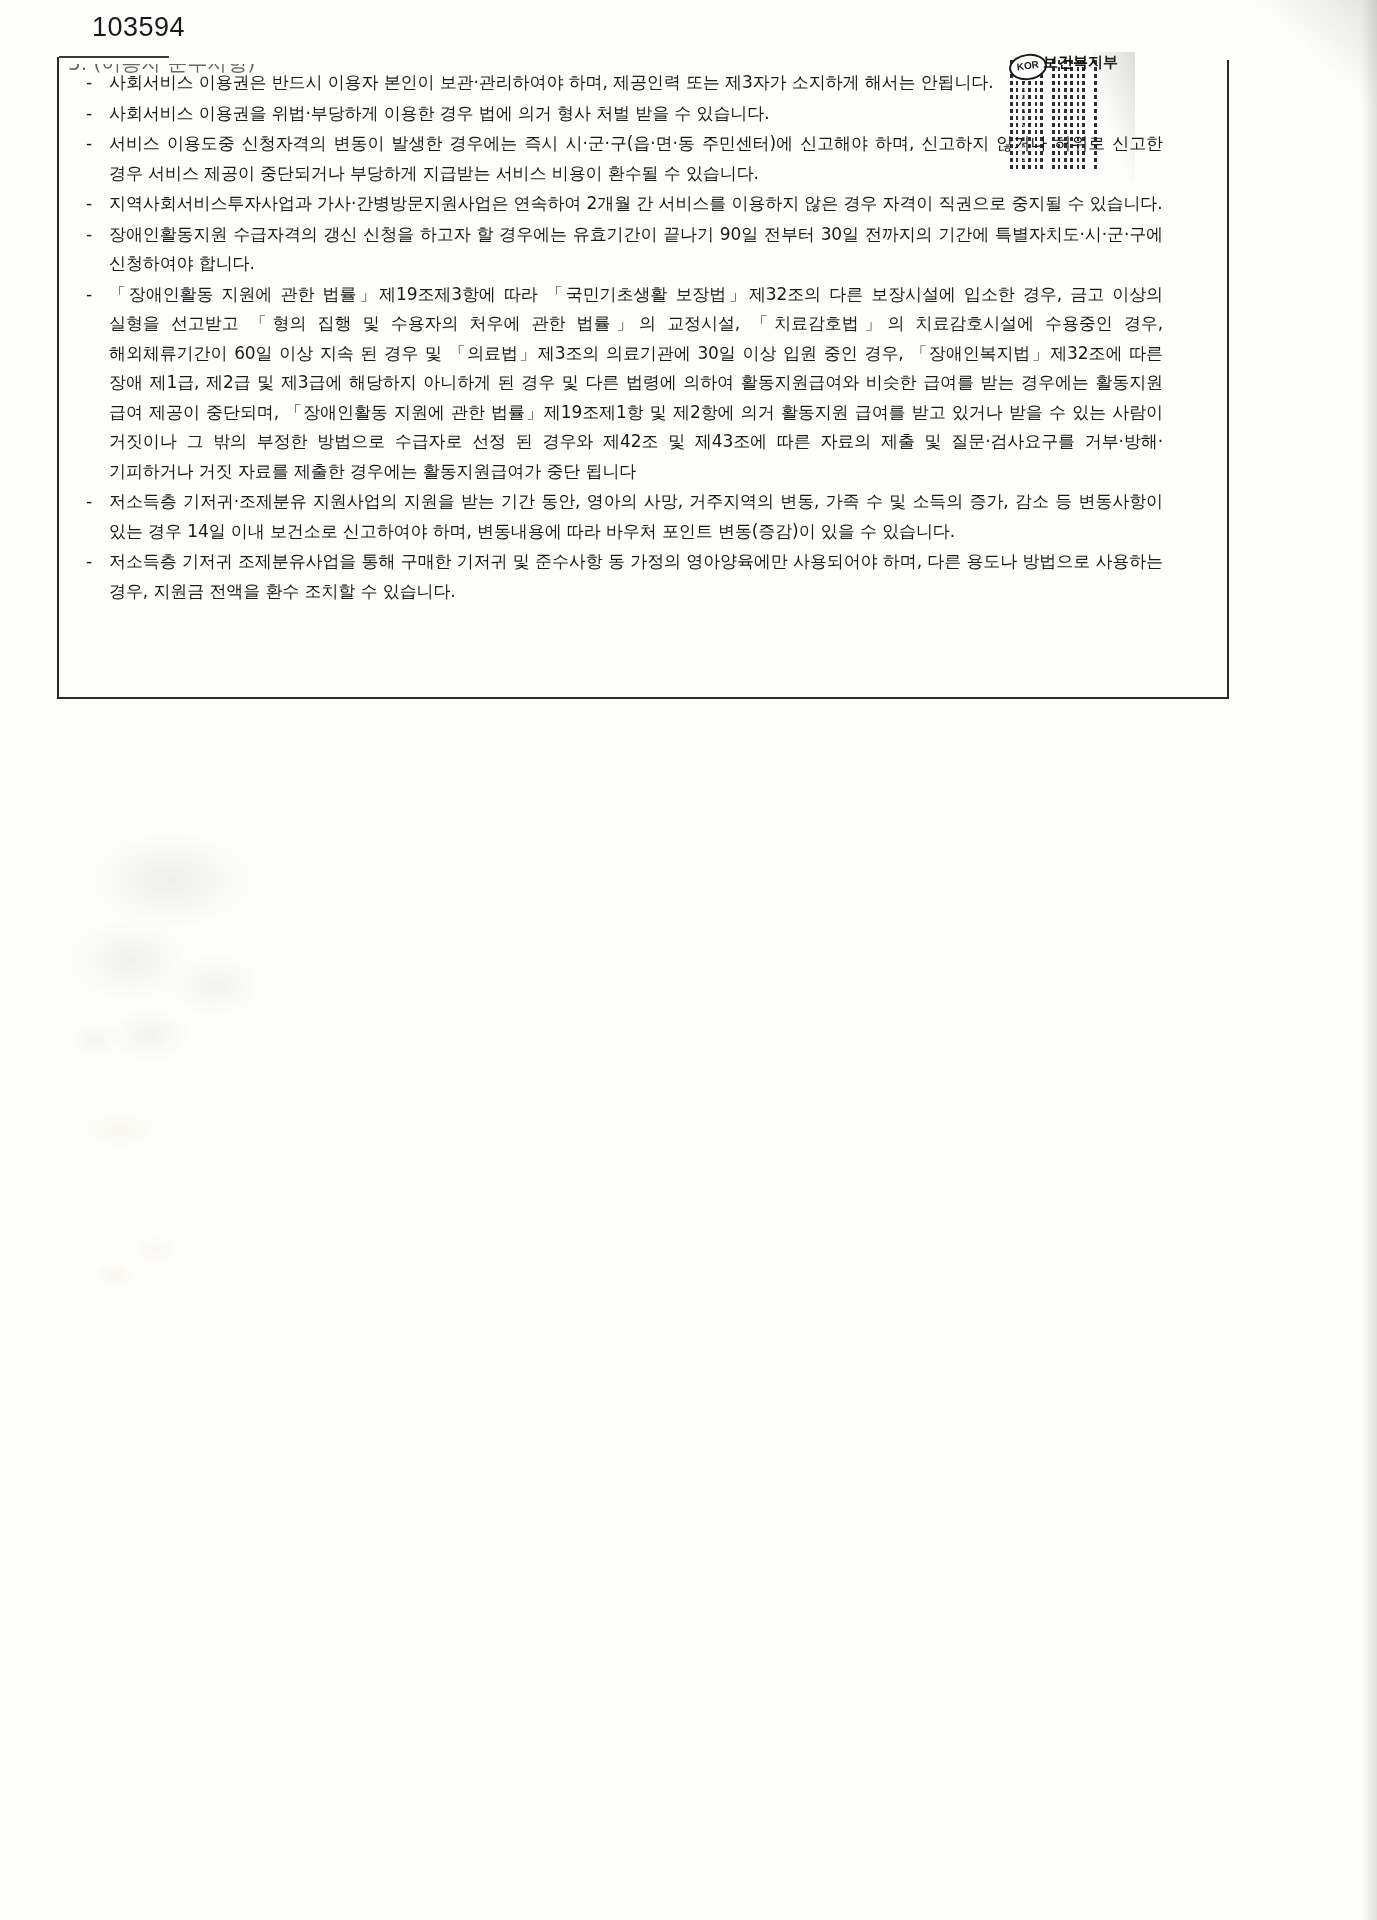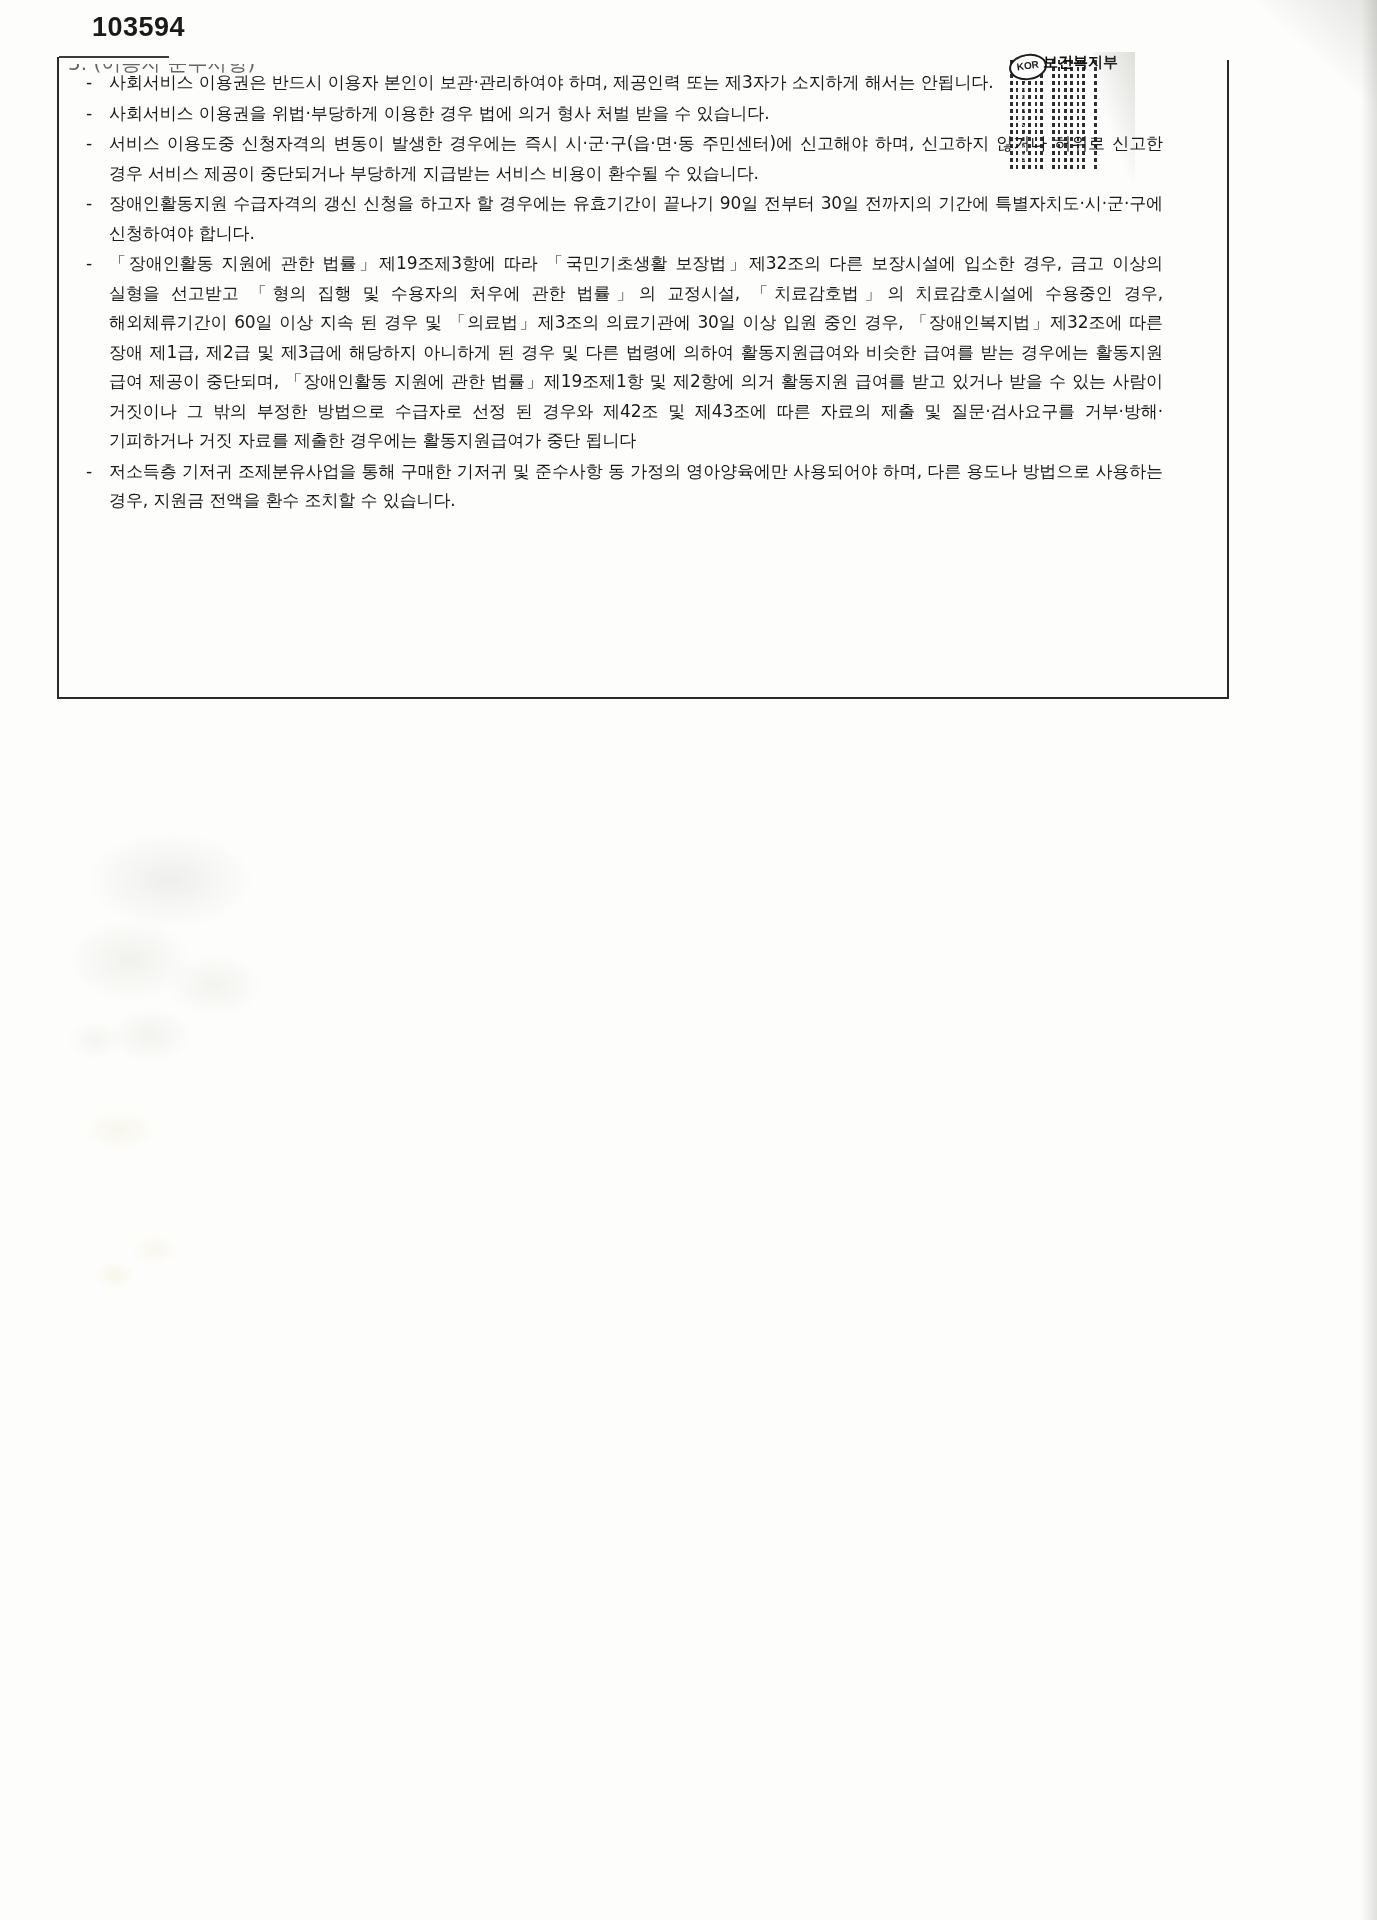--- a/index.html
+++ b/index.html
@@ -55,21 +55,21 @@
     pointer-events: none;
   }
 
   
   .doc-number {
     position: absolute;
     left: 92px;
     top: 12px;
     font-family: "Liberation Sans", sans-serif;
     font-size: 27px;
-    font-weight: 700;
+    font-weight: 400;
     letter-spacing: 0.5px;
     color: #1a1a1a;
     text-align: right;
   }
 
   
   .content-box {
     position: absolute;
     left: 57px;
     top: 57px;
@@ -238,23 +238,29 @@
     <div class="bullet-item">
       <span class="t">사회서비스 이용권은 반드시 이용자 본인이 보관·관리하여야 하며, 제공인력 또는 제3자가 소지하게 해서는 안됩니다.</span>
     </div>
     <div class="bullet-item">
       <span class="t">사회서비스 이용권을 위법·부당하게 이용한 경우 법에 의거 형사 처벌 받을 수 있습니다.</span>
     </div>
     <div class="bullet-item">
       <span class="t">서비스 이용도중 신청자격의 변동이 발생한 경우에는 즉시 시·군·구(읍·면·동 주민센터)에 신고해야 하며, 신고하지 않거나 허위로 신고한 경우 서비스 제공이 중단되거나 부당하게 지급받는 서비스 비용이 환수될 수 있습니다.</span>
     </div>
     <div class="bullet-item">
+      <span class="t">지역사회서비스투자사업과 가사·간병방문지원사업은 연속하여 2개월 간 서비스를 이용하지 않은 경우 자격이 직권으로 중지될 수 있습니다.</span>
+    </div>
+    <div class="bullet-item">
       <span class="t">장애인활동지원 수급자격의 갱신 신청을 하고자 할 경우에는 유효기간이 끝나기 90일 전부터 30일 전까지의 기간에 특별자치도·시·군·구에 신청하여야 합니다.</span>
     </div>
     <div class="bullet-item">
       <span class="t">「장애인활동 지원에 관한 법률」제19조제3항에 따라 「국민기초생활 보장법」제32조의 다른 보장시설에 입소한 경우, 금고 이상의 실형을 선고받고 「형의 집행 및 수용자의 처우에 관한 법률」의 교정시설, 「치료감호법」의 치료감호시설에 수용중인 경우, 해외체류기간이 60일 이상 지속 된 경우 및 「의료법」제3조의 의료기관에 30일 이상 입원 중인 경우, 「장애인복지법」제32조에 따른 장애 제1급, 제2급 및 제3급에 해당하지 아니하게 된 경우 및 다른 법령에 의하여 활동지원급여와 비슷한 급여를 받는 경우에는 활동지원 급여 제공이 중단되며, 「장애인활동 지원에 관한 법률」제19조제1항 및 제2항에 의거 활동지원 급여를 받고 있거나 받을 수 있는 사람이 거짓이나 그 밖의 부정한 방법으로 수급자로 선정 된 경우와 제42조 및 제43조에 따른 자료의 제출 및 질문·검사요구를 거부·방해·기피하거나 거짓 자료를 제출한 경우에는 활동지원급여가 중단 됩니다</span>
     </div>
     <div class="bullet-item">
+      <span class="t">저소득층 기저귀·조제분유 지원사업의 지원을 받는 기간 동안, 영아의 사망, 거주지역의 변동, 가족 수 및 소득의 증가, 감소 등 변동사항이 있는 경우 14일 이내 보건소로 신고하여야 하며, 변동내용에 따라 바우처 포인트 변동(증감)이 있을 수 있습니다.</span>
+    </div>
+    <div class="bullet-item">
       <span class="t">저소득층 기저귀 조제분유사업을 통해 구매한 기저귀 및 준수사항 동 가정의 영아양육에만 사용되어야 하며, 다른 용도나 방법으로 사용하는 경우, 지원금 전액을 환수 조치할 수 있습니다.</span>
     </div>
   </div>
 
 </div>
 
 </body></html>

